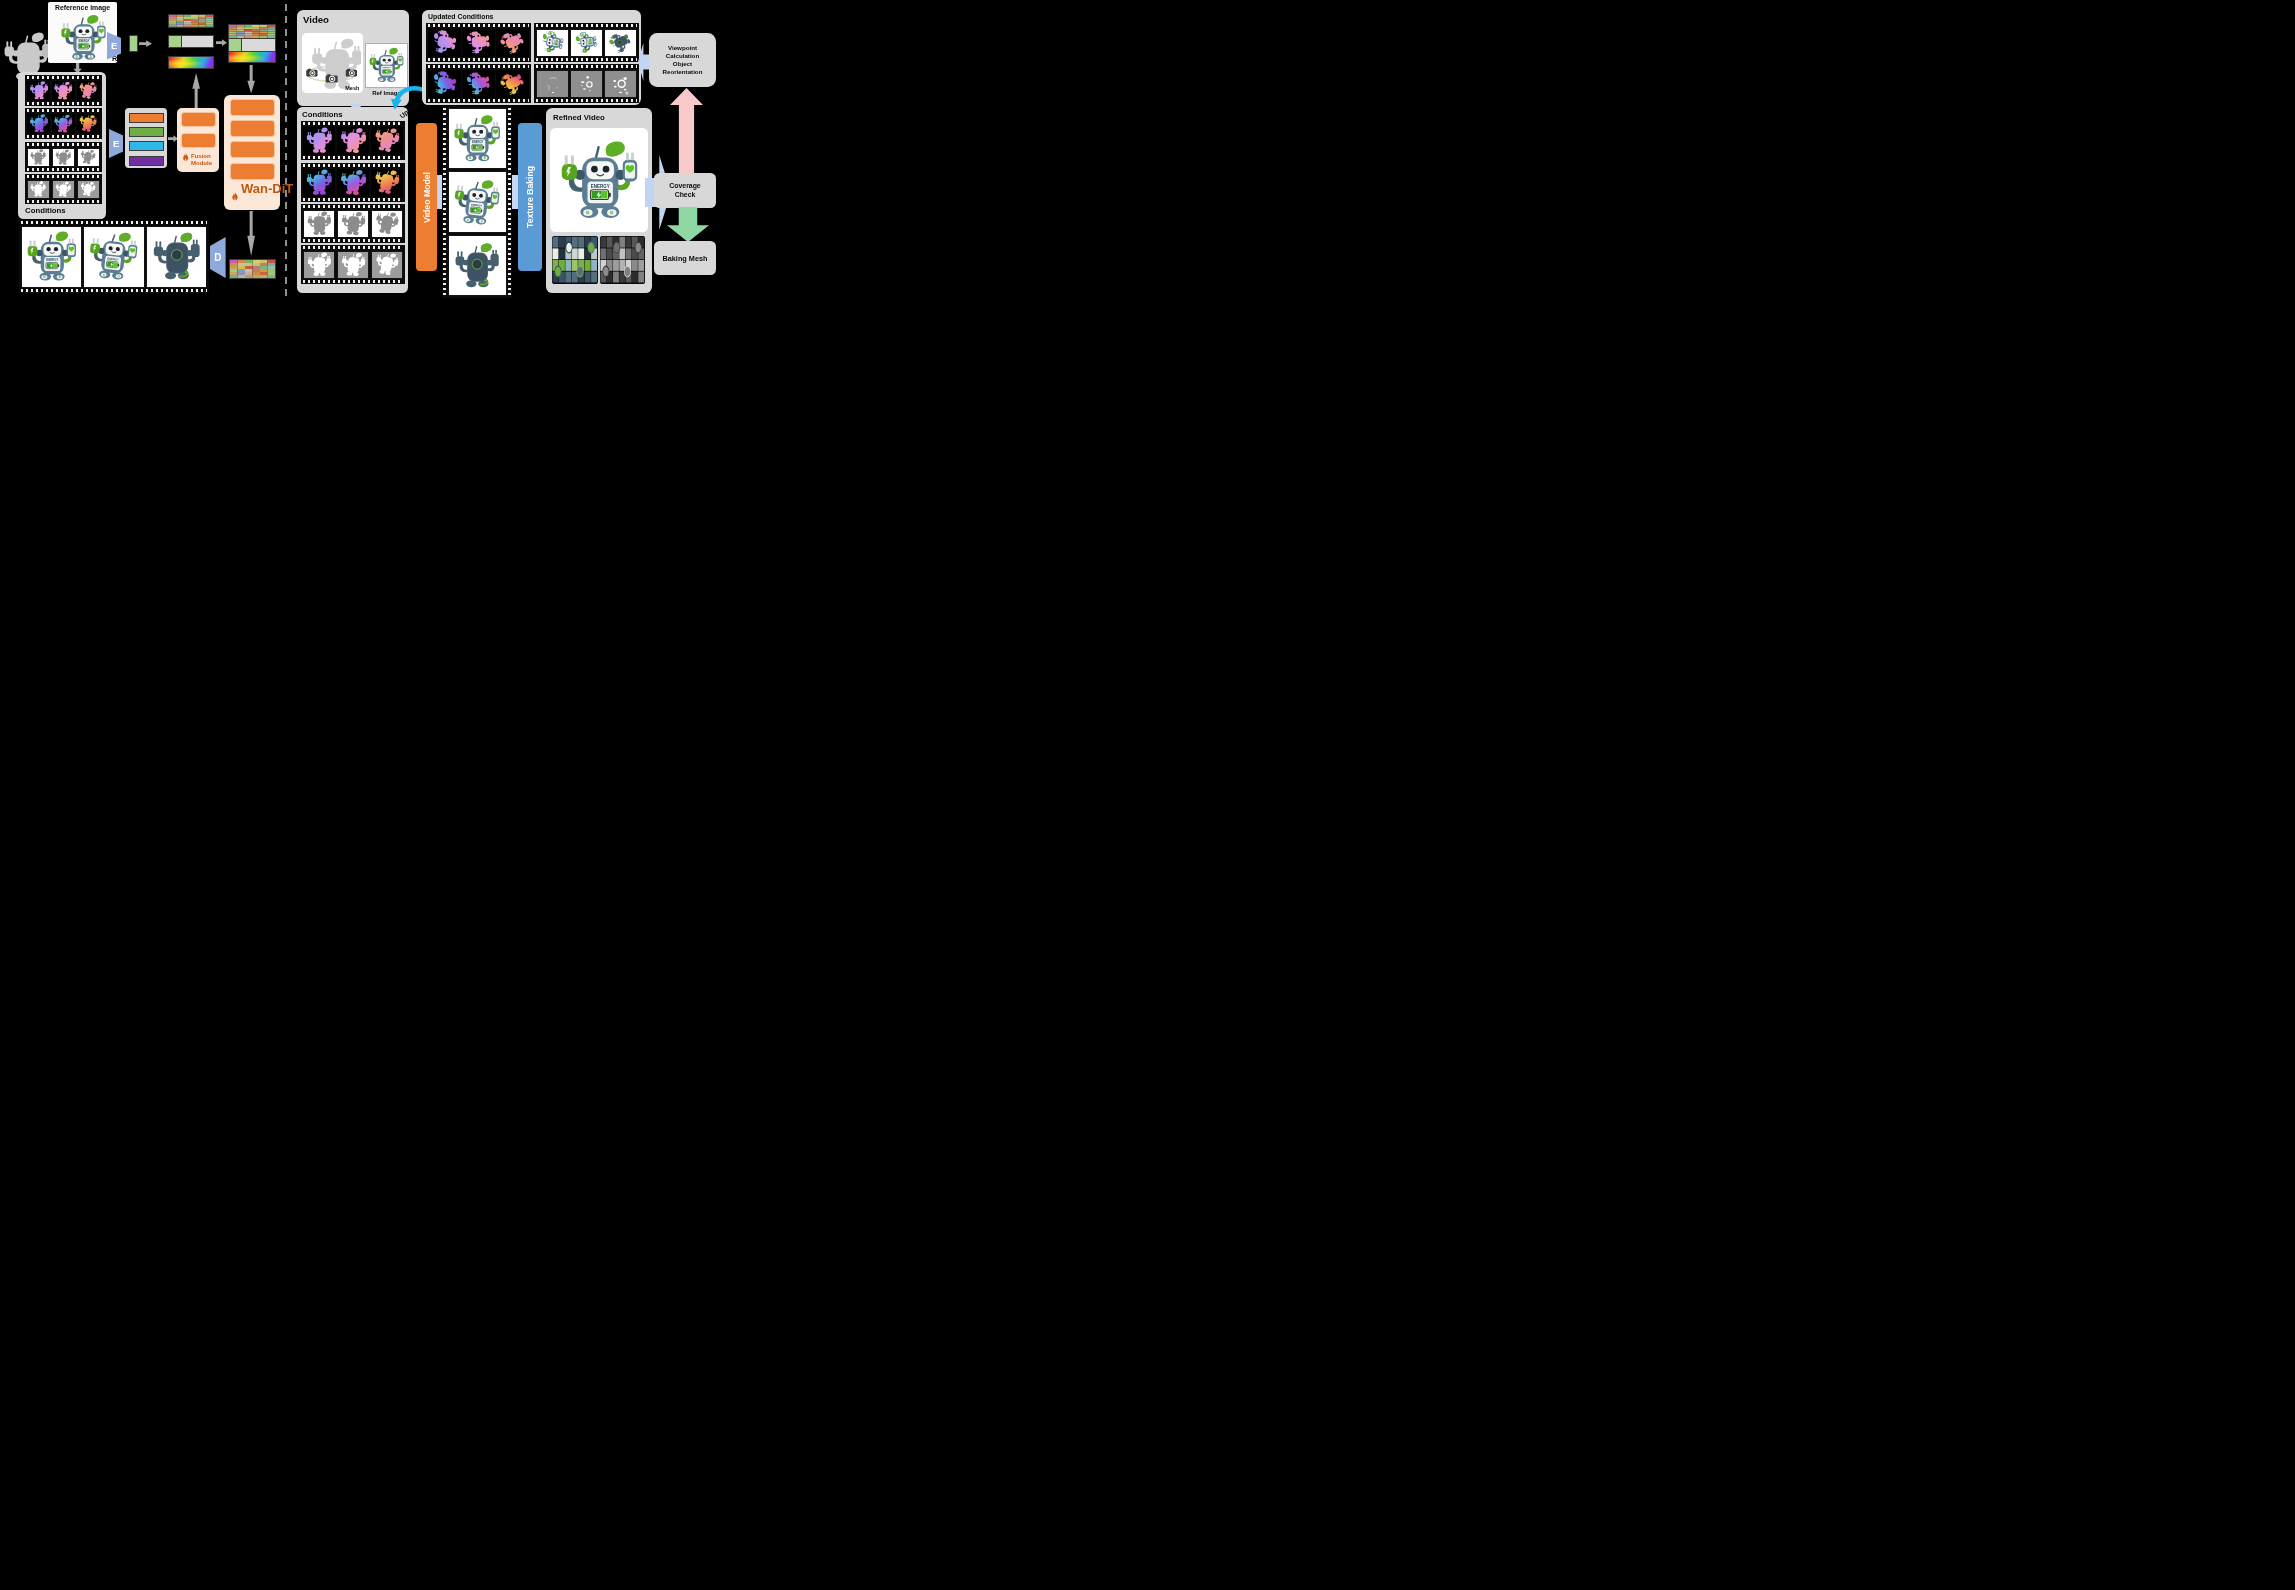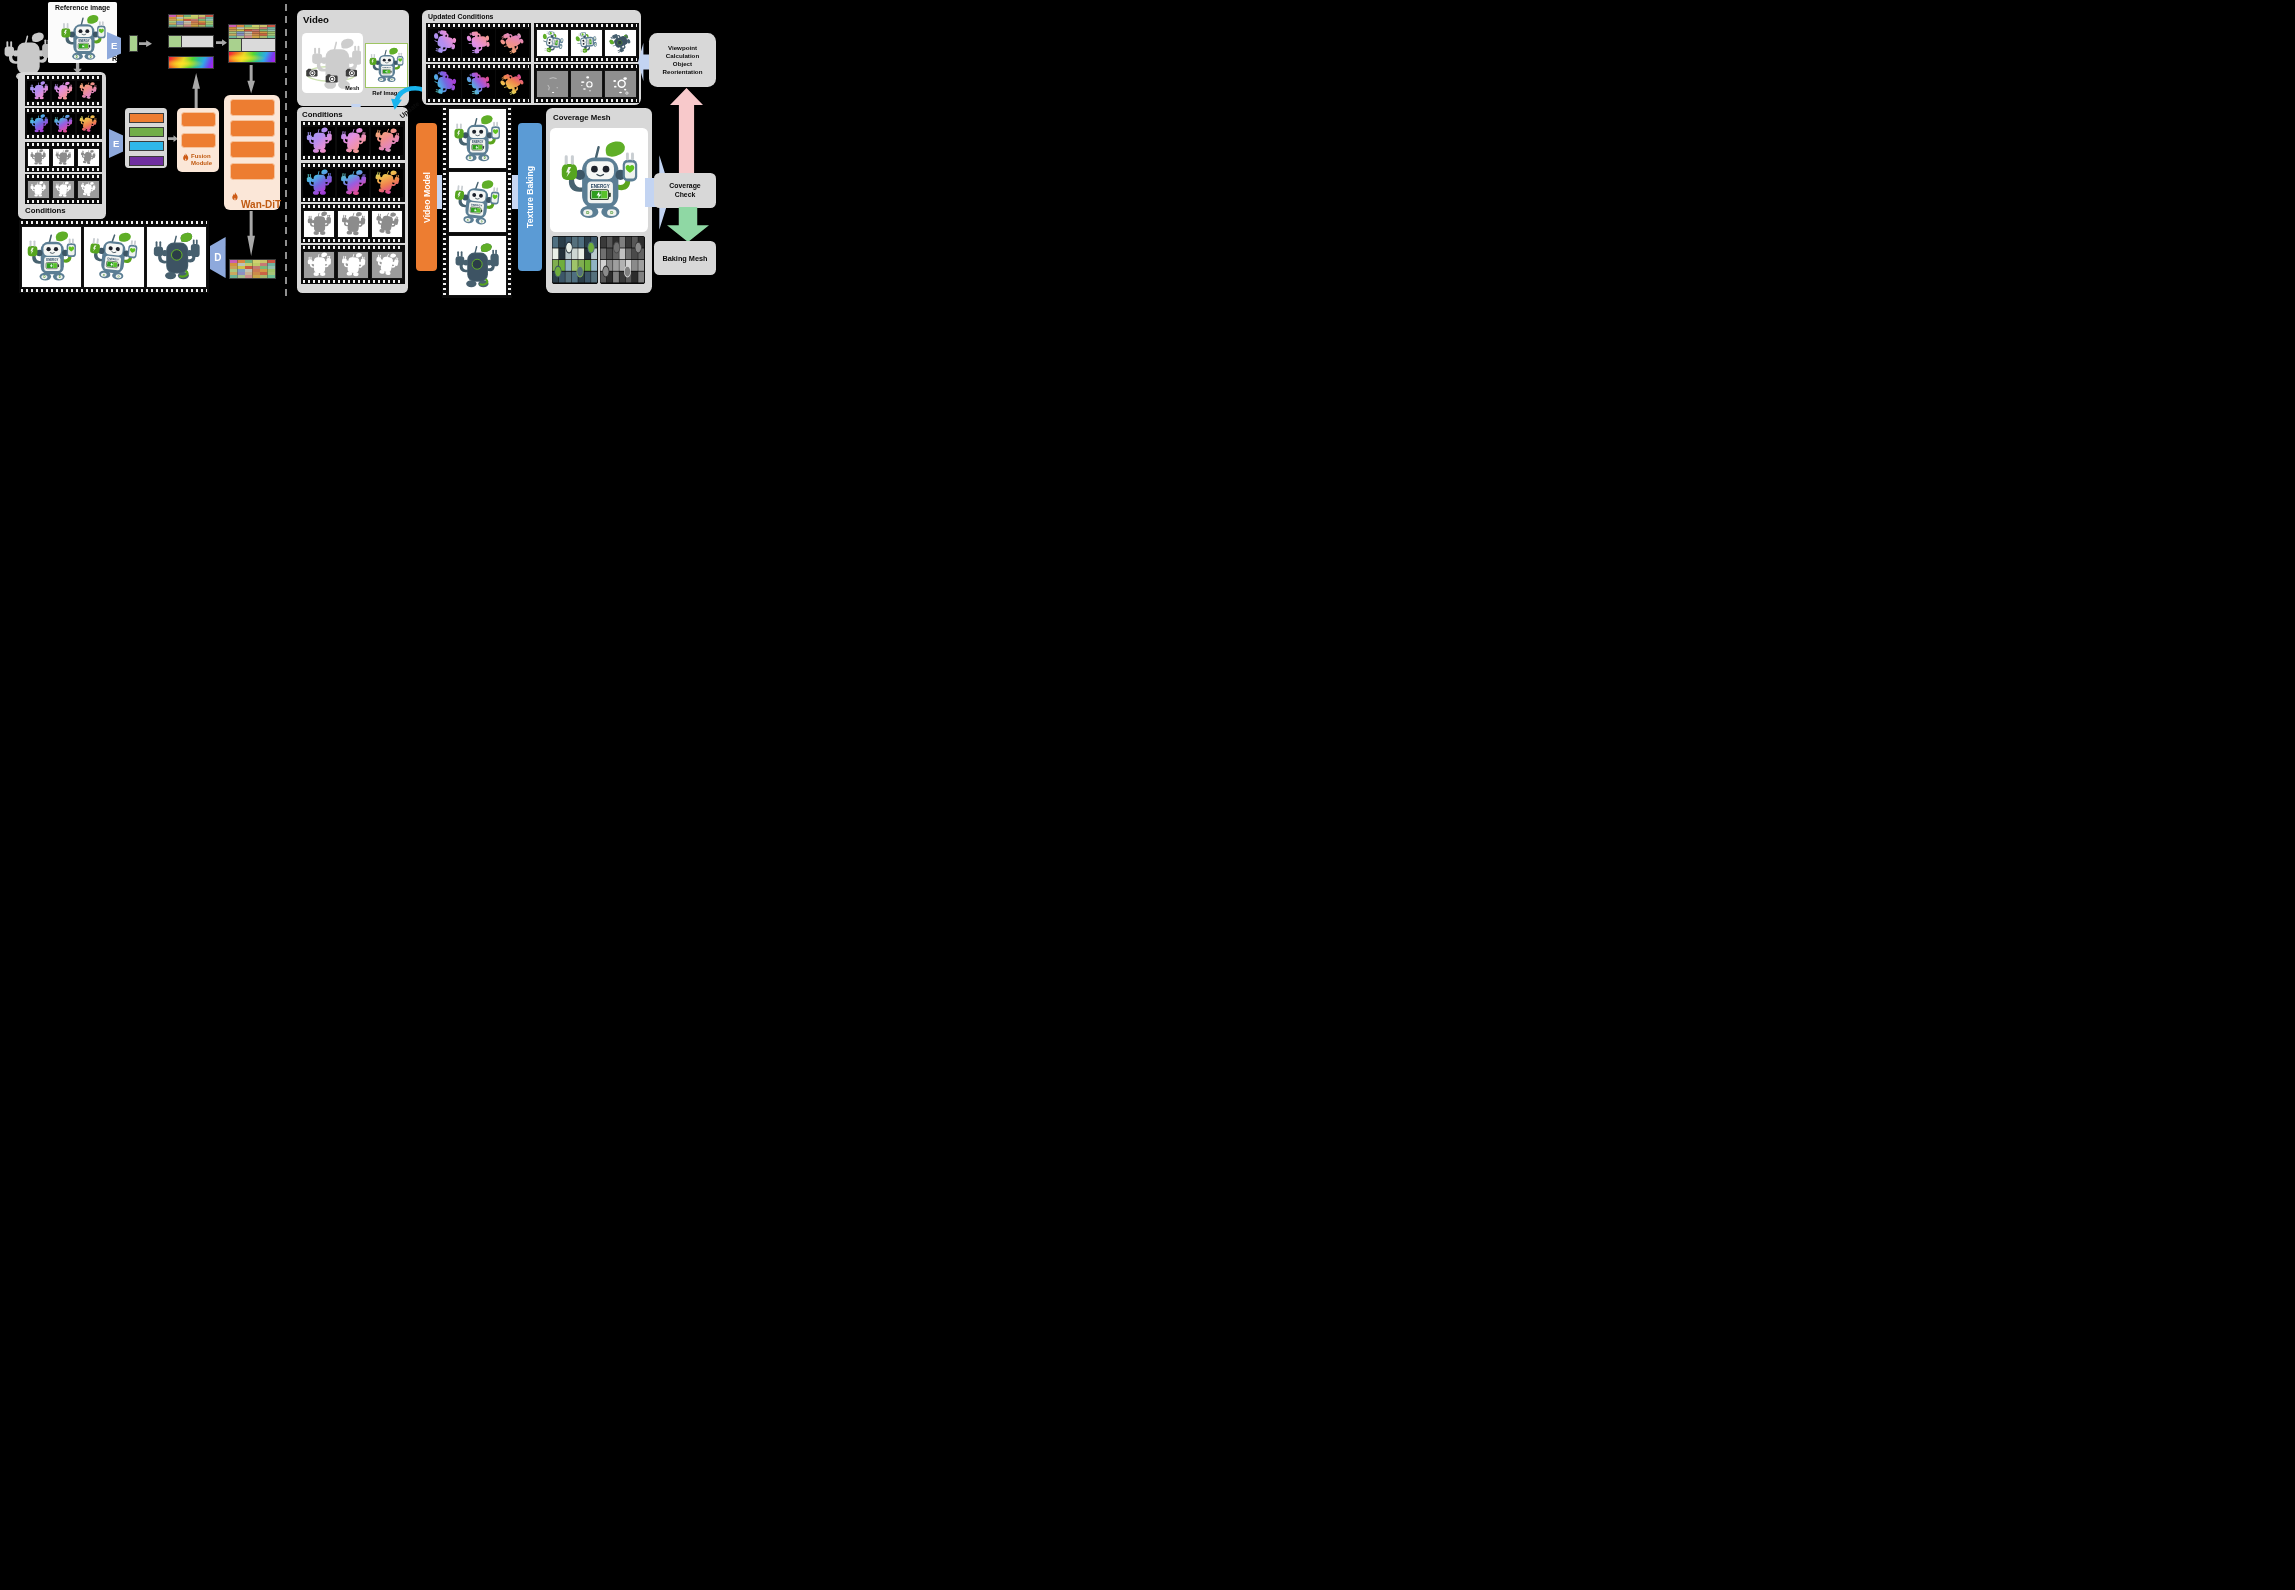--- a/index.html
+++ b/index.html
@@ -453,21 +453,21 @@
   <div class="arrow au gray" style="left:192px;top:73px;width:8.3px;height:35px"></div>
 
   <div class="peach" style="left:224px;top:95px;width:56px;height:115px;border-radius:6px"></div>
   <div class="obox" style="left:230px;top:99px;width:45px;height:16.5px"></div>
   <div class="obox" style="left:230px;top:120px;width:45px;height:16.5px"></div>
   <div class="obox" style="left:230px;top:141px;width:45px;height:16.5px"></div>
   <div class="obox" style="left:230px;top:163px;width:45px;height:16.5px"></div>
   <svg class="abs" style="left:231px;top:192px;width:7.8px;height:10.6px" viewBox="0 0 16 22">
       <use href="#flame"></use>
     </svg>
-  <div class="flabel" style="left:241px;top:199px;font-size:10px">Wan-DiT</div>
+  <div class="flabel" style="left:241px;top:182px;font-size:13px">Wan-DiT</div>
 
   <div class="arrow ad gray" style="left:247px;top:211px;width:8.3px;height:45px"></div>
 
   <div class="blk" style="left:229px;top:259px;width:47px;height:20px;padding:0">
     <svg class="mosaic" style="width:100%;height:100%;display:block" viewBox="0 0 60 36" preserveAspectRatio="none">
         <rect x="0" y="0" width="10" height="6" fill="#c95fb5"></rect>
         <rect x="10" y="0" width="10" height="6" fill="#d98a3f"></rect>
         <rect x="20" y="0" width="10" height="6" fill="#6fb37a"></rect>
         <rect x="30" y="0" width="10" height="6" fill="#cfd06e"></rect>
         <rect x="40" y="0" width="10" height="6" fill="#c9c36a"></rect>
@@ -817,21 +817,21 @@
           </svg>
         </div>
     </div>
   </div>
 
   <div class="bar" style="left:518px;top:123px;width:24px;height:148px;background:#5b9bd5">
     <div class="vt" style="font-size:8.7px">Texture Baking</div>
   </div>
 
   <div class="panel" style="left:546px;top:108px;width:106px;height:185px"></div>
-  <div class="ptitle" style="left:553px;top:113px;font-size:7.8px">Coverage Mesh</div>
+  <div class="ptitle" style="left:553px;top:113px;font-size:7.8px">Refined Video</div>
   <div class="whitebox" style="left:550px;top:128px;width:98px;height:104px">
     <svg style="position:absolute;left:5.5px;top:3.7px;width:87px;height:96px" viewBox="0 0 120 110">
       <use href="#robot-color"></use>
       </svg>
   </div>
   <div class="abs" style="left:552px;top:236px;width:46px;height:48px;background:#111;border-radius:2.8px;overflow:hidden">
     <svg class="atlas-c" style="width:100%;height:100%;display:block" viewBox="0 0 100 62" preserveAspectRatio="none">
         <rect x="0" y="0" width="100" height="62" fill="#0c0c0c"></rect>
         <rect x="1" y="1" width="13" height="14" fill="#4f6f80"></rect>
         <rect x="15" y="1" width="13" height="14" fill="#2b3e49"></rect>

